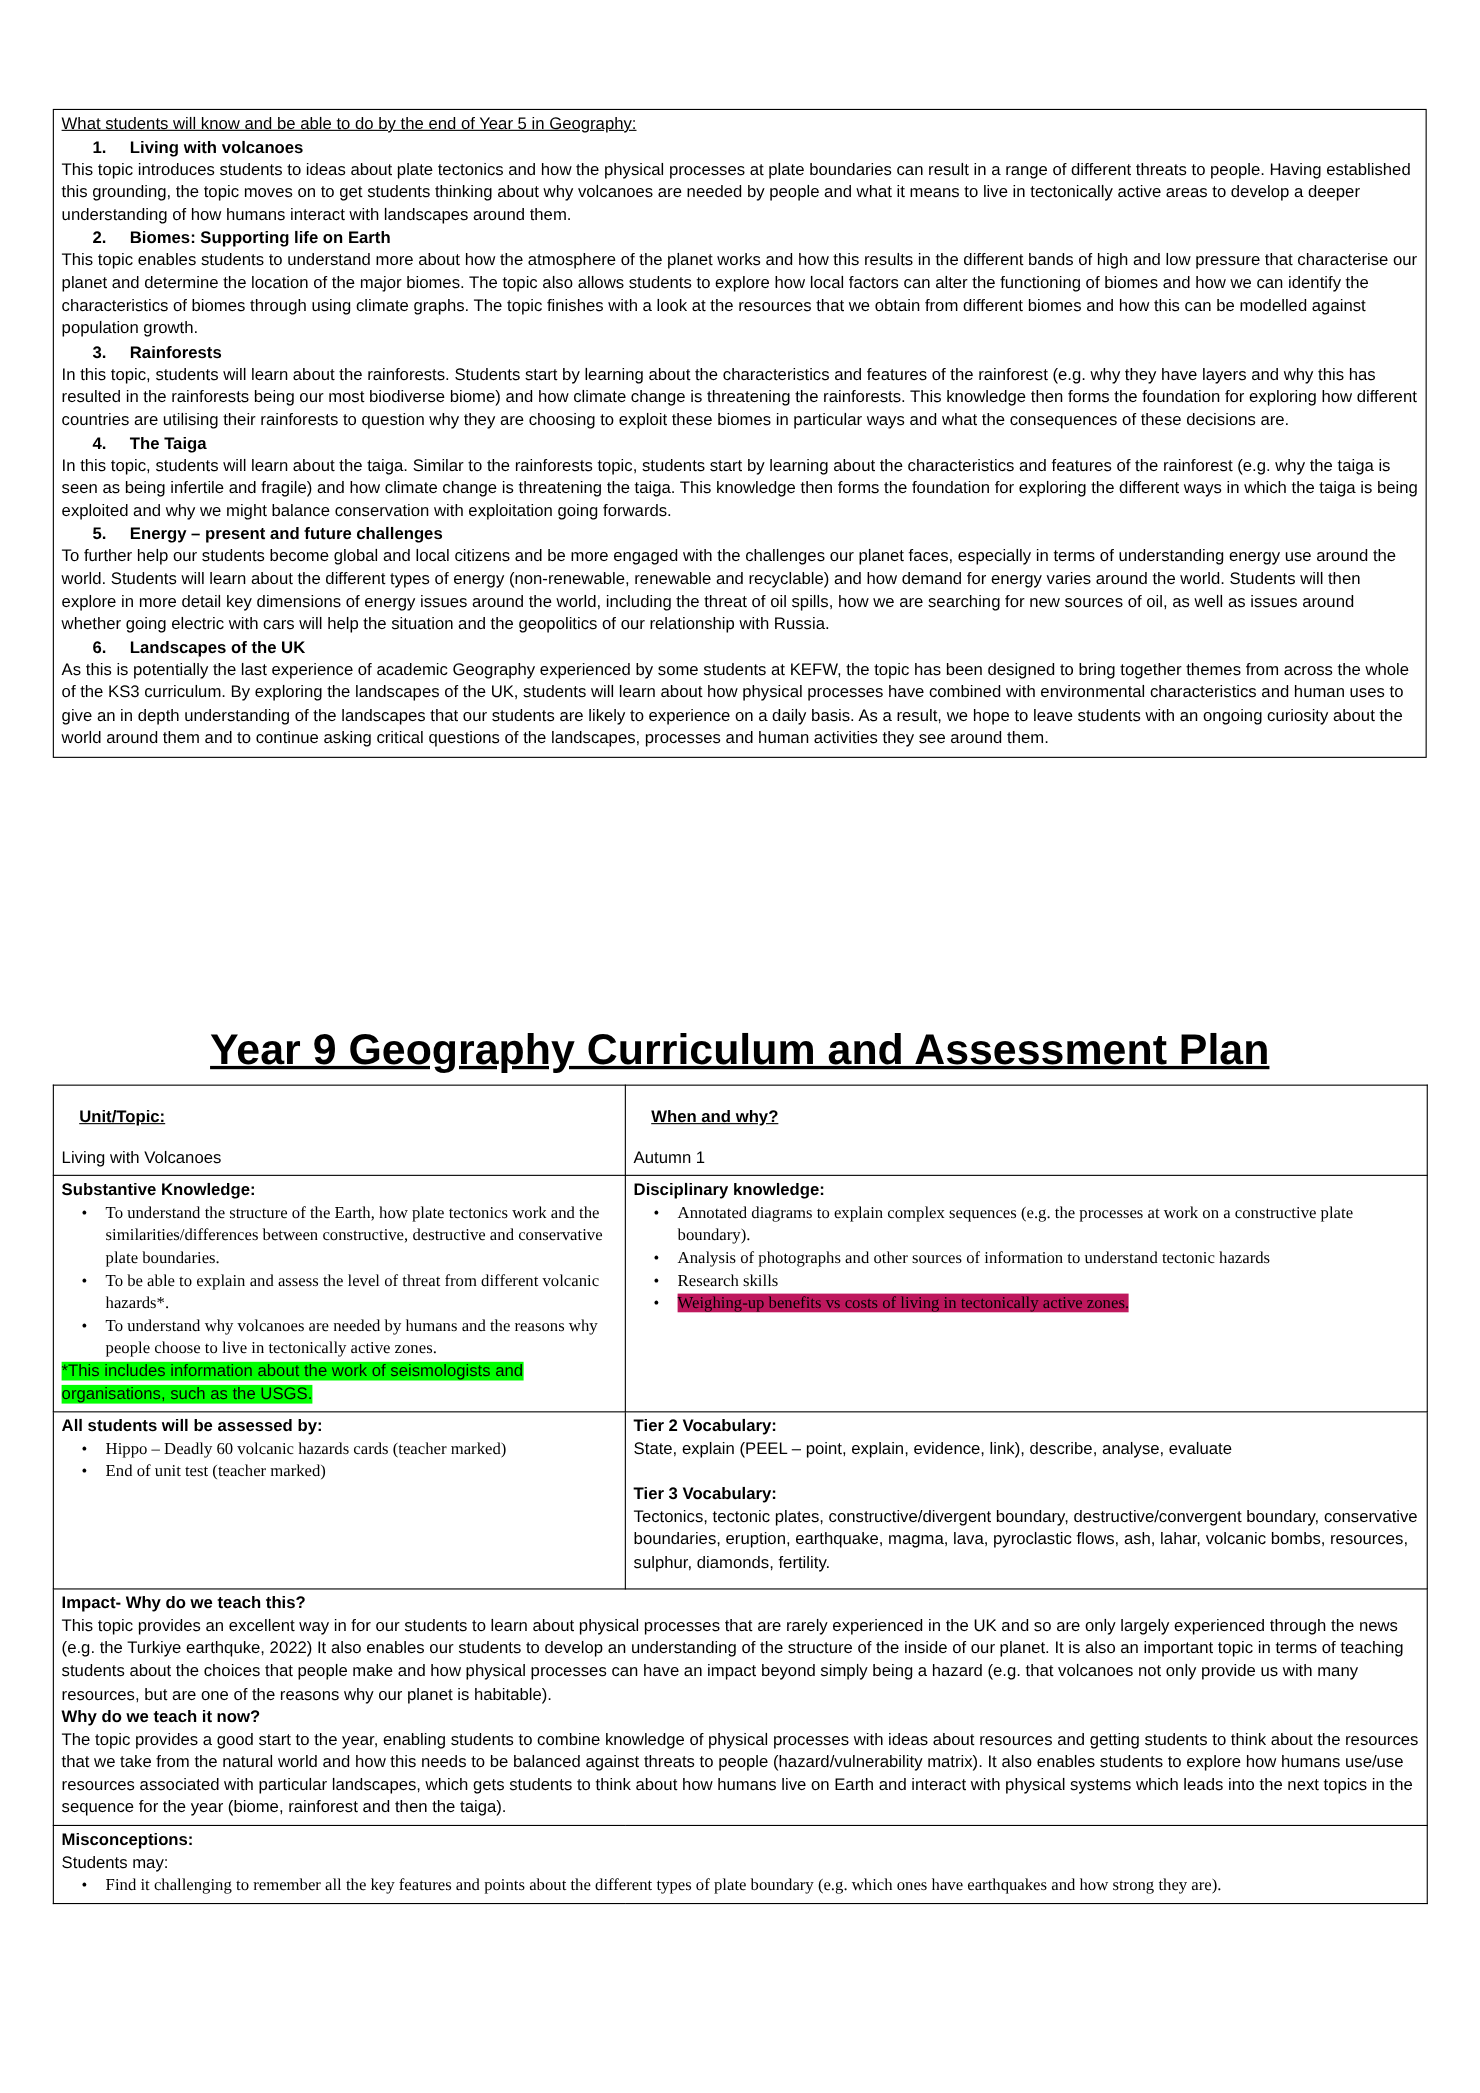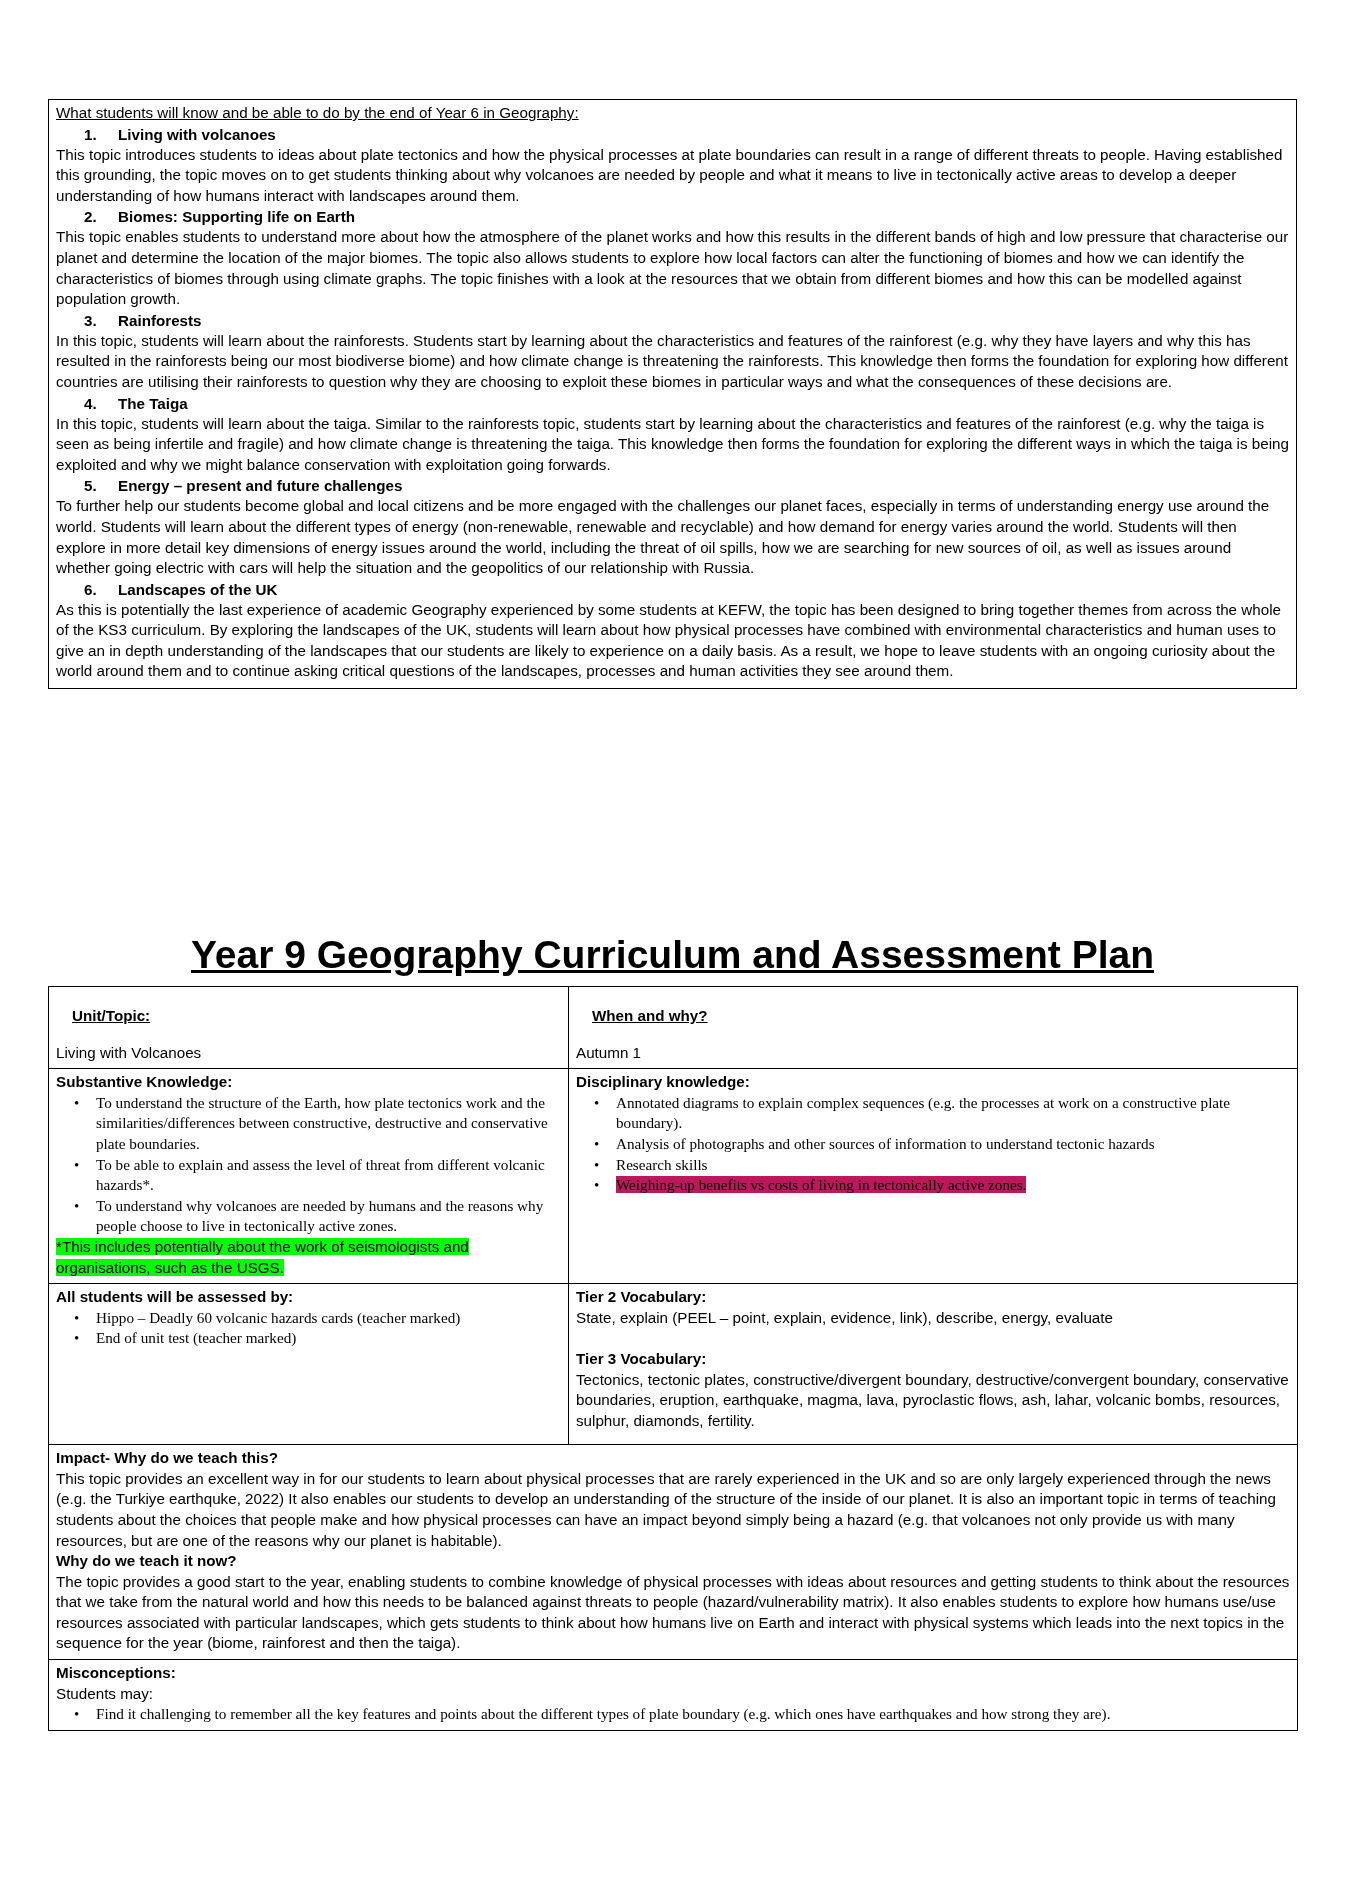--- a/index.html
+++ b/index.html
@@ -142,21 +142,21 @@
   .spacer-line { height: 20.6px; }
   .pad-cell { padding-bottom: 14px; }
   .tall-cell { height: 152px; }
 </style>
 </head>
 <body>
 
 <div class="page">
 
   <div class="intro-box">
-    <div class="intro-heading">What students will know and be able to do by the end of Year 6 in Geography:</div>
+    <div class="intro-heading">What students will know and be able to do by the end of Year 5 in Geography:</div>
 
     <div class="topic-title">
       <span class="topic-num">1.</span>
       <span>Living with volcanoes</span>
     </div>
     <p class="intro-para">This topic introduces students to ideas about plate tectonics and how the physical processes at plate boundaries can result in a range of different threats to people. Having established this grounding, the topic moves on to get students thinking about why volcanoes are needed by people and what it means to live in tectonically active areas to develop a deeper understanding of how humans interact with landscapes around them.</p>
 
     <div class="topic-title">
       <span class="topic-num">2.</span>
       <span>Biomes: Supporting life on Earth</span>
@@ -211,21 +211,21 @@
       </tr>
 
       <tr>
         <td>
           <p class="cell-head-plain">Substantive Knowledge:</p>
           <ul class="bullets">
             <li>To understand the structure of the Earth, how plate tectonics work and the similarities/differences between constructive, destructive and conservative plate boundaries.</li>
             <li>To be able to explain and assess the level of threat from different volcanic hazards*.</li>
             <li>To understand why volcanoes are needed by humans and the reasons why people choose to live in tectonically active zones.</li>
           </ul>
-          <p class="cell-text hl-green-block"><span class="hl-green">*This includes potentially about the work of seismologists and organisations, such as the USGS.</span></p>
+          <p class="cell-text hl-green-block"><span class="hl-green">*This includes information about the work of seismologists and organisations, such as the USGS.</span></p>
         </td>
         <td>
           <p class="cell-head-plain">Disciplinary knowledge:</p>
           <ul class="bullets">
             <li>Annotated diagrams to explain complex sequences (e.g. the processes at work on a constructive plate boundary).</li>
             <li>Analysis of photographs and other sources of information to understand tectonic hazards</li>
             <li>Research skills</li>
             <li><span class="hl-yellow">Weighing-up benefits vs costs of living in tectonically active zones.</span></li>
           </ul>
         </td>
@@ -234,21 +234,21 @@
       <tr>
         <td class="tall-cell">
           <p class="cell-head-plain">All students will be assessed by:</p>
           <ul class="bullets">
             <li>Hippo – Deadly 60 volcanic hazards cards (teacher marked)</li>
             <li>End of unit test (teacher marked)</li>
           </ul>
         </td>
         <td>
           <p class="cell-head-plain">Tier 2 Vocabulary:</p>
-          <p class="cell-text">State, explain (PEEL – point, explain, evidence, link), describe, energy, evaluate</p>
+          <p class="cell-text">State, explain (PEEL – point, explain, evidence, link), describe, analyse, evaluate</p>
           <div class="spacer-line"></div>
           <p class="cell-head-plain">Tier 3 Vocabulary:</p>
           <p class="cell-text">Tectonics, tectonic plates, constructive/divergent boundary, destructive/convergent boundary, conservative boundaries, eruption, earthquake, magma, lava, pyroclastic flows, ash, lahar, volcanic bombs, resources, sulphur, diamonds, fertility.</p>
         </td>
       </tr>
 
       <tr>
         <td colspan="2">
           <p class="cell-head-plain">Impact- Why do we teach this?</p>
           <p class="cell-text">This topic provides an excellent way in for our students to learn about physical processes that are rarely experienced in the UK and so are only largely experienced through the news (e.g. the Turkiye earthquke, 2022) It also enables our students to develop an understanding of the structure of the inside of our planet. It is also an important topic in terms of teaching students about the choices that people make and how physical processes can have an impact beyond simply being a hazard (e.g. that volcanoes not only provide us with many resources, but are one of the reasons why our planet is habitable).</p>

